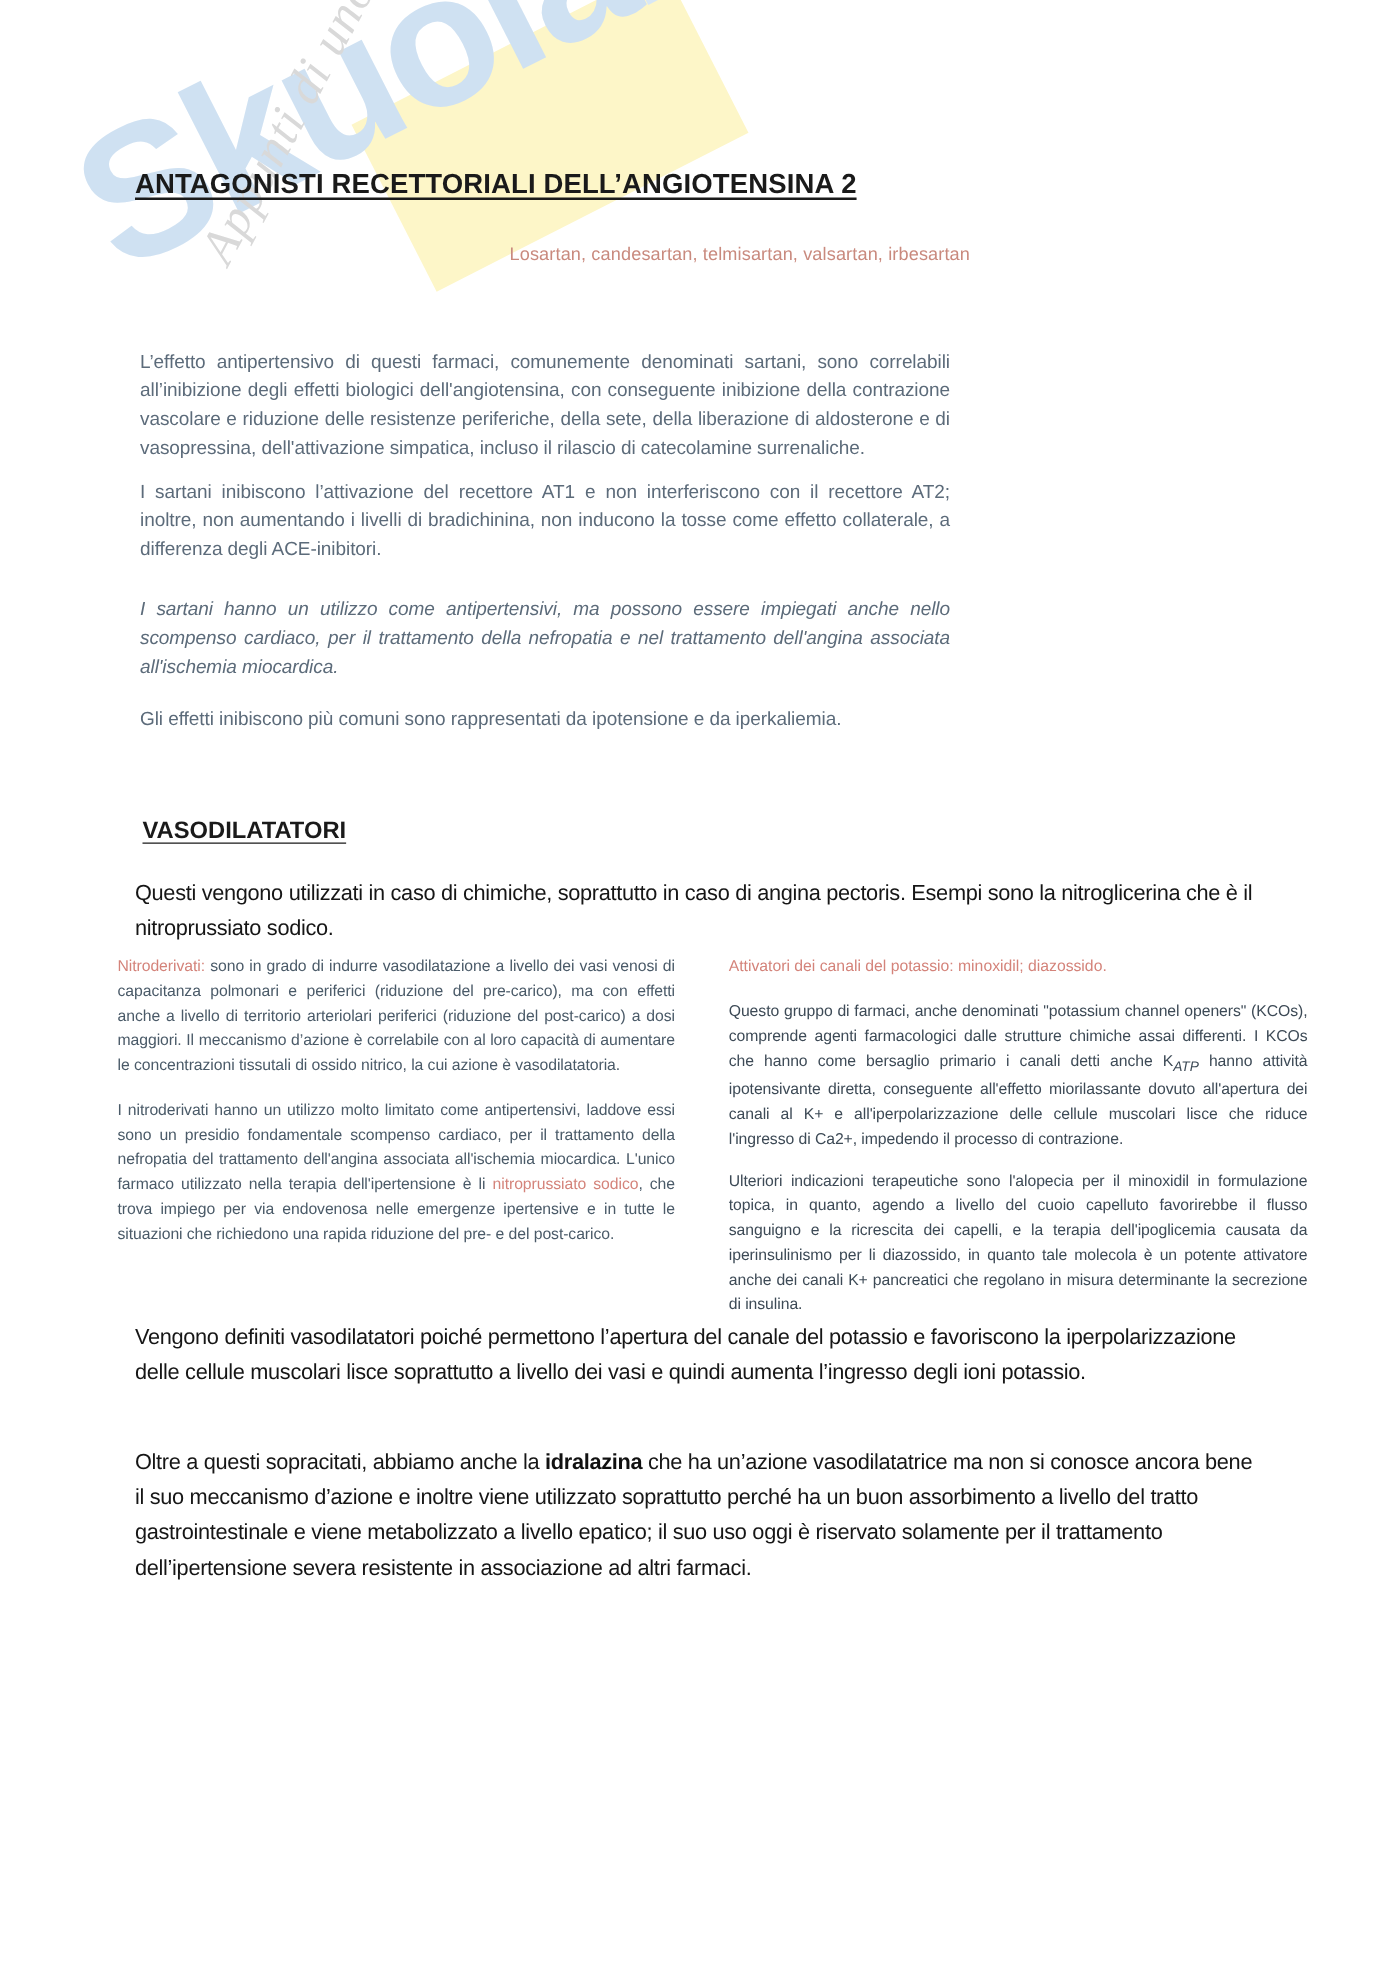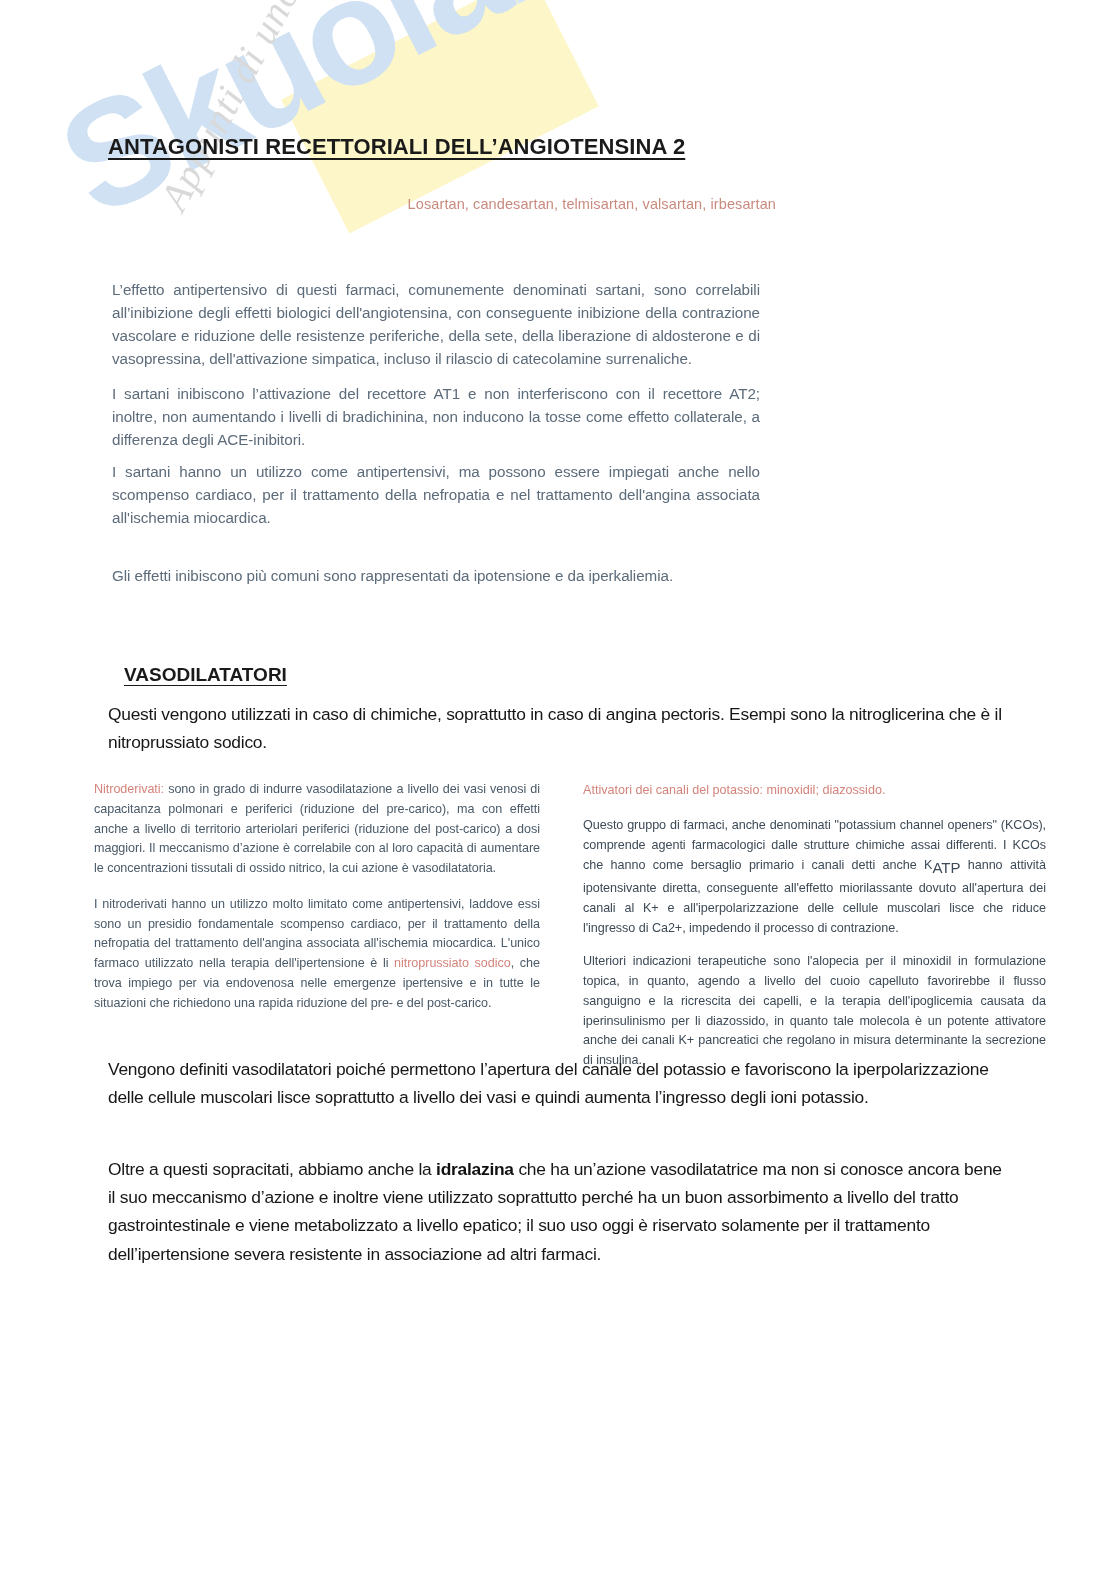--- a/index.html
+++ b/index.html
@@ -108,29 +108,29 @@
     margin: 0;
     font-size: 15.2px;
     line-height: 1.52;
     color: #5c6b7a;
     text-align: justify;
     font-family: "Liberation Sans", sans-serif;
     letter-spacing: -0.05px;
   }
   .sb1-p1 { position: absolute; left: 16px; top: 54px; width: 648px; margin-top: 28px; }
   .sb1-p2 { position: absolute; left: 16px; top: 186px; width: 648px; }
-  .sb1-p3 { position: absolute; left: 16px; top: 264px; width: 648px; }
+  .sb1-p3 { position: absolute; left: 16px; top: 280px; width: 648px; font-style: italic; }
   .sb1-p4 { position: absolute; left: 16px; top: 368px; width: 648px; }
 
   
   h2.section-title-2 {
     position: absolute;
     left: 108px;
     top: 648px;
-    margin: 16px;
+    margin: 6px;
     font-size: 19px;
     font-weight: bold;
     color: #1a1a1a;
     text-decoration: underline;
     text-underline-offset: 4px;
     font-family: "Liberation Sans", sans-serif;
   }
 
   .body-p {
     position: absolute;
@@ -142,21 +142,21 @@
     letter-spacing: -0.25px;
   }
   .bp-intro { left: 108px; top: 700px; width: 900px; }
   .bp-after-1 { left: 108px; top: 1055px; width: 910px; }
   .bp-after-2 { left: 108px; top: 1155px; width: 905px; }
 
   
   .scan-block-2 {
     position: absolute;
     left: 94px;
-    top: 780px;
+    top: 764px;
     width: 950px;
     height: 260px;
   }
   .col-left {
     position: absolute;
     left: 0;
     top: 0;
     width: 446px;
   }
   .col-right {
@@ -180,21 +180,21 @@
     font-family: "Liberation Sans", sans-serif;
     letter-spacing: -0.05px;
   }
   .scan2-p.dark {
     color: #3d4a56;
   }
   .col-left .p2 { margin-top: 16px; }
   .col-right .p1 { margin-top: 18px; }
   .col-right .p2 { margin-top: 14px; }
   .hl-red { color: #d4837a; }
-  .sub { font-size: 15px; vertical-align: sub; }
+  .sub { font-size: 11px; vertical-align: sub; font-style: italic; }
   b.bold-inline { font-weight: bold; color: #111; }
 </style>
 </head>
 <body>
 
 <div class="page">
 
   <div class="watermark">
     <div class="wm-yellow"></div>
     <div class="wm-brand"><span>Skuola</span><span class="dotnet">.net</span></div>

